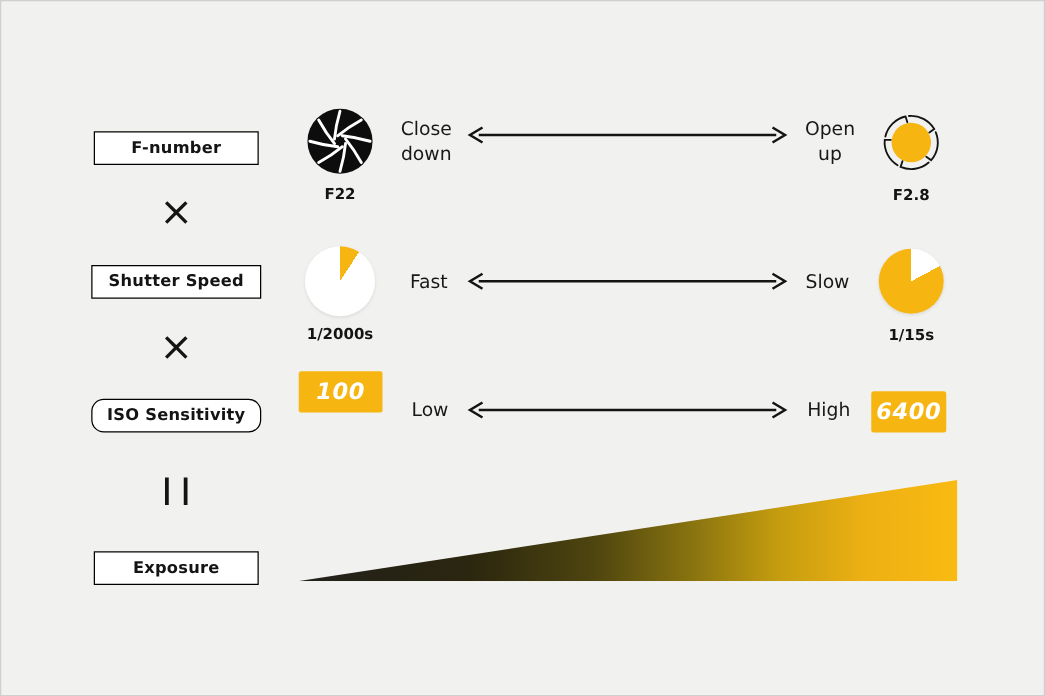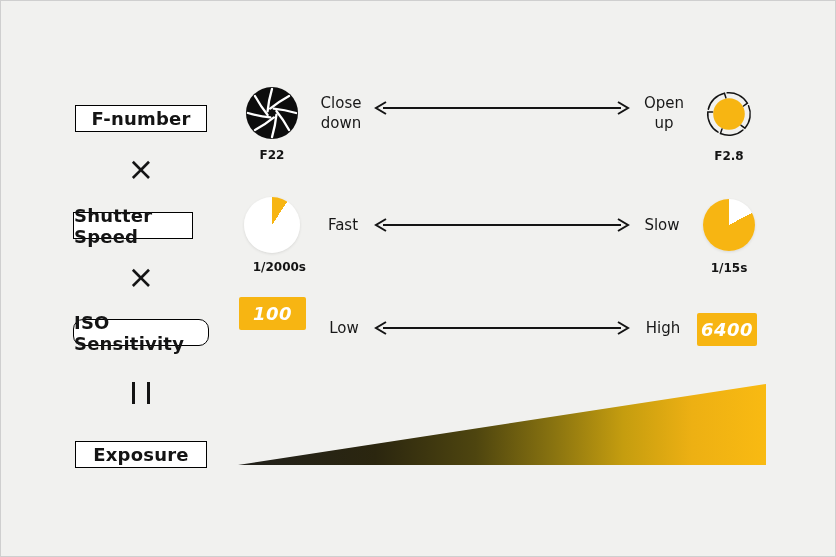--- a/index.html
+++ b/index.html
@@ -4,43 +4,43 @@
 <style>
   html,body{margin:0;padding:0;background:#ffffff;}
   .canvas{
     position:relative;width:836px;height:557px;box-sizing:border-box;
     background:#F1F1EF;border:1px solid #CFCFCF;overflow:hidden;
     font-family:"DejaVu Sans","Liberation Sans",sans-serif;color:#141414;
   }
   .label-box{
     position:absolute;background:#ffffff;border:1.6px solid #000000;
     display:flex;align-items:center;justify-content:center;
-    font-weight:bold;font-size:18px;letter-spacing:.2px;box-sizing:border-box;
+    font-weight:bold;font-size:13px;letter-spacing:.2px;box-sizing:border-box;
   }
   .box-f{left:74px;top:104px;width:132px;height:27px;}
-  .box-s{left:72px;top:211px;width:120px;height:27px;}
+  .box-s{left:72px;top:211px;width:136px;height:27px;}
   .box-i{left:72px;top:318px;width:136px;height:27px;border-radius:10px;}
   .box-e{left:74px;top:440px;width:132px;height:27px;}
   .op{position:absolute;font-size:32px;font-weight:400;color:#141414;width:40px;text-align:center;line-height:32px;}
   .op1{left:120px;top:152px;}
   .op2{left:120px;top:260px;}
   .equals{position:absolute;left:131px;top:381px;width:18px;height:22px;display:flex;justify-content:space-between;}
   .equals .bar{width:3px;height:22px;background:#141414;}
   .icon{position:absolute;}
   .ap-closed{left:244px;top:85px;width:54px;height:54px;}
   .ap-open{left:702px;top:87px;width:52px;height:52px;}
   .pie{position:absolute;border-radius:50%;box-shadow:0 1px 3px rgba(0,0,0,0.10);}
   .pie-fast{left:243px;top:196px;width:56px;height:56px;
     background:conic-gradient(#F7B512 0deg 33deg,#ffffff 33deg 360deg);}
   .pie-slow{left:702px;top:198px;width:52px;height:52px;
     background:conic-gradient(#ffffff 0deg 62deg,#F7B512 62deg 360deg);}
   .caption{position:absolute;font-size:12px;font-weight:bold;text-align:center;line-height:14px;color:#141414;}
   .cap-f22{left:244px;top:147px;width:54px;}
   .cap-f28{left:700px;top:148px;width:56px;}
-  .cap-2000{left:237px;top:259px;width:68px;text-align:right;}
+  .cap-2000{left:237px;top:259px;width:68px;}
   .cap-15{left:700px;top:260px;width:56px;}
   .side-text{position:absolute;font-size:15px;line-height:20px;text-align:center;color:#181818;white-space:pre-line;}
   .txt-close{left:310px;top:92px;width:60px;}
   .txt-open{left:634px;top:92px;width:58px;}
   .txt-fast{left:316px;top:214px;width:52px;}
   .txt-slow{left:632px;top:214px;width:58px;}
   .txt-low{left:318px;top:317px;width:50px;}
   .txt-high{left:634px;top:317px;width:56px;}
   .arrow{position:absolute;width:258px;height:18px;}
   .arrow1{left:372px;top:98px;}

